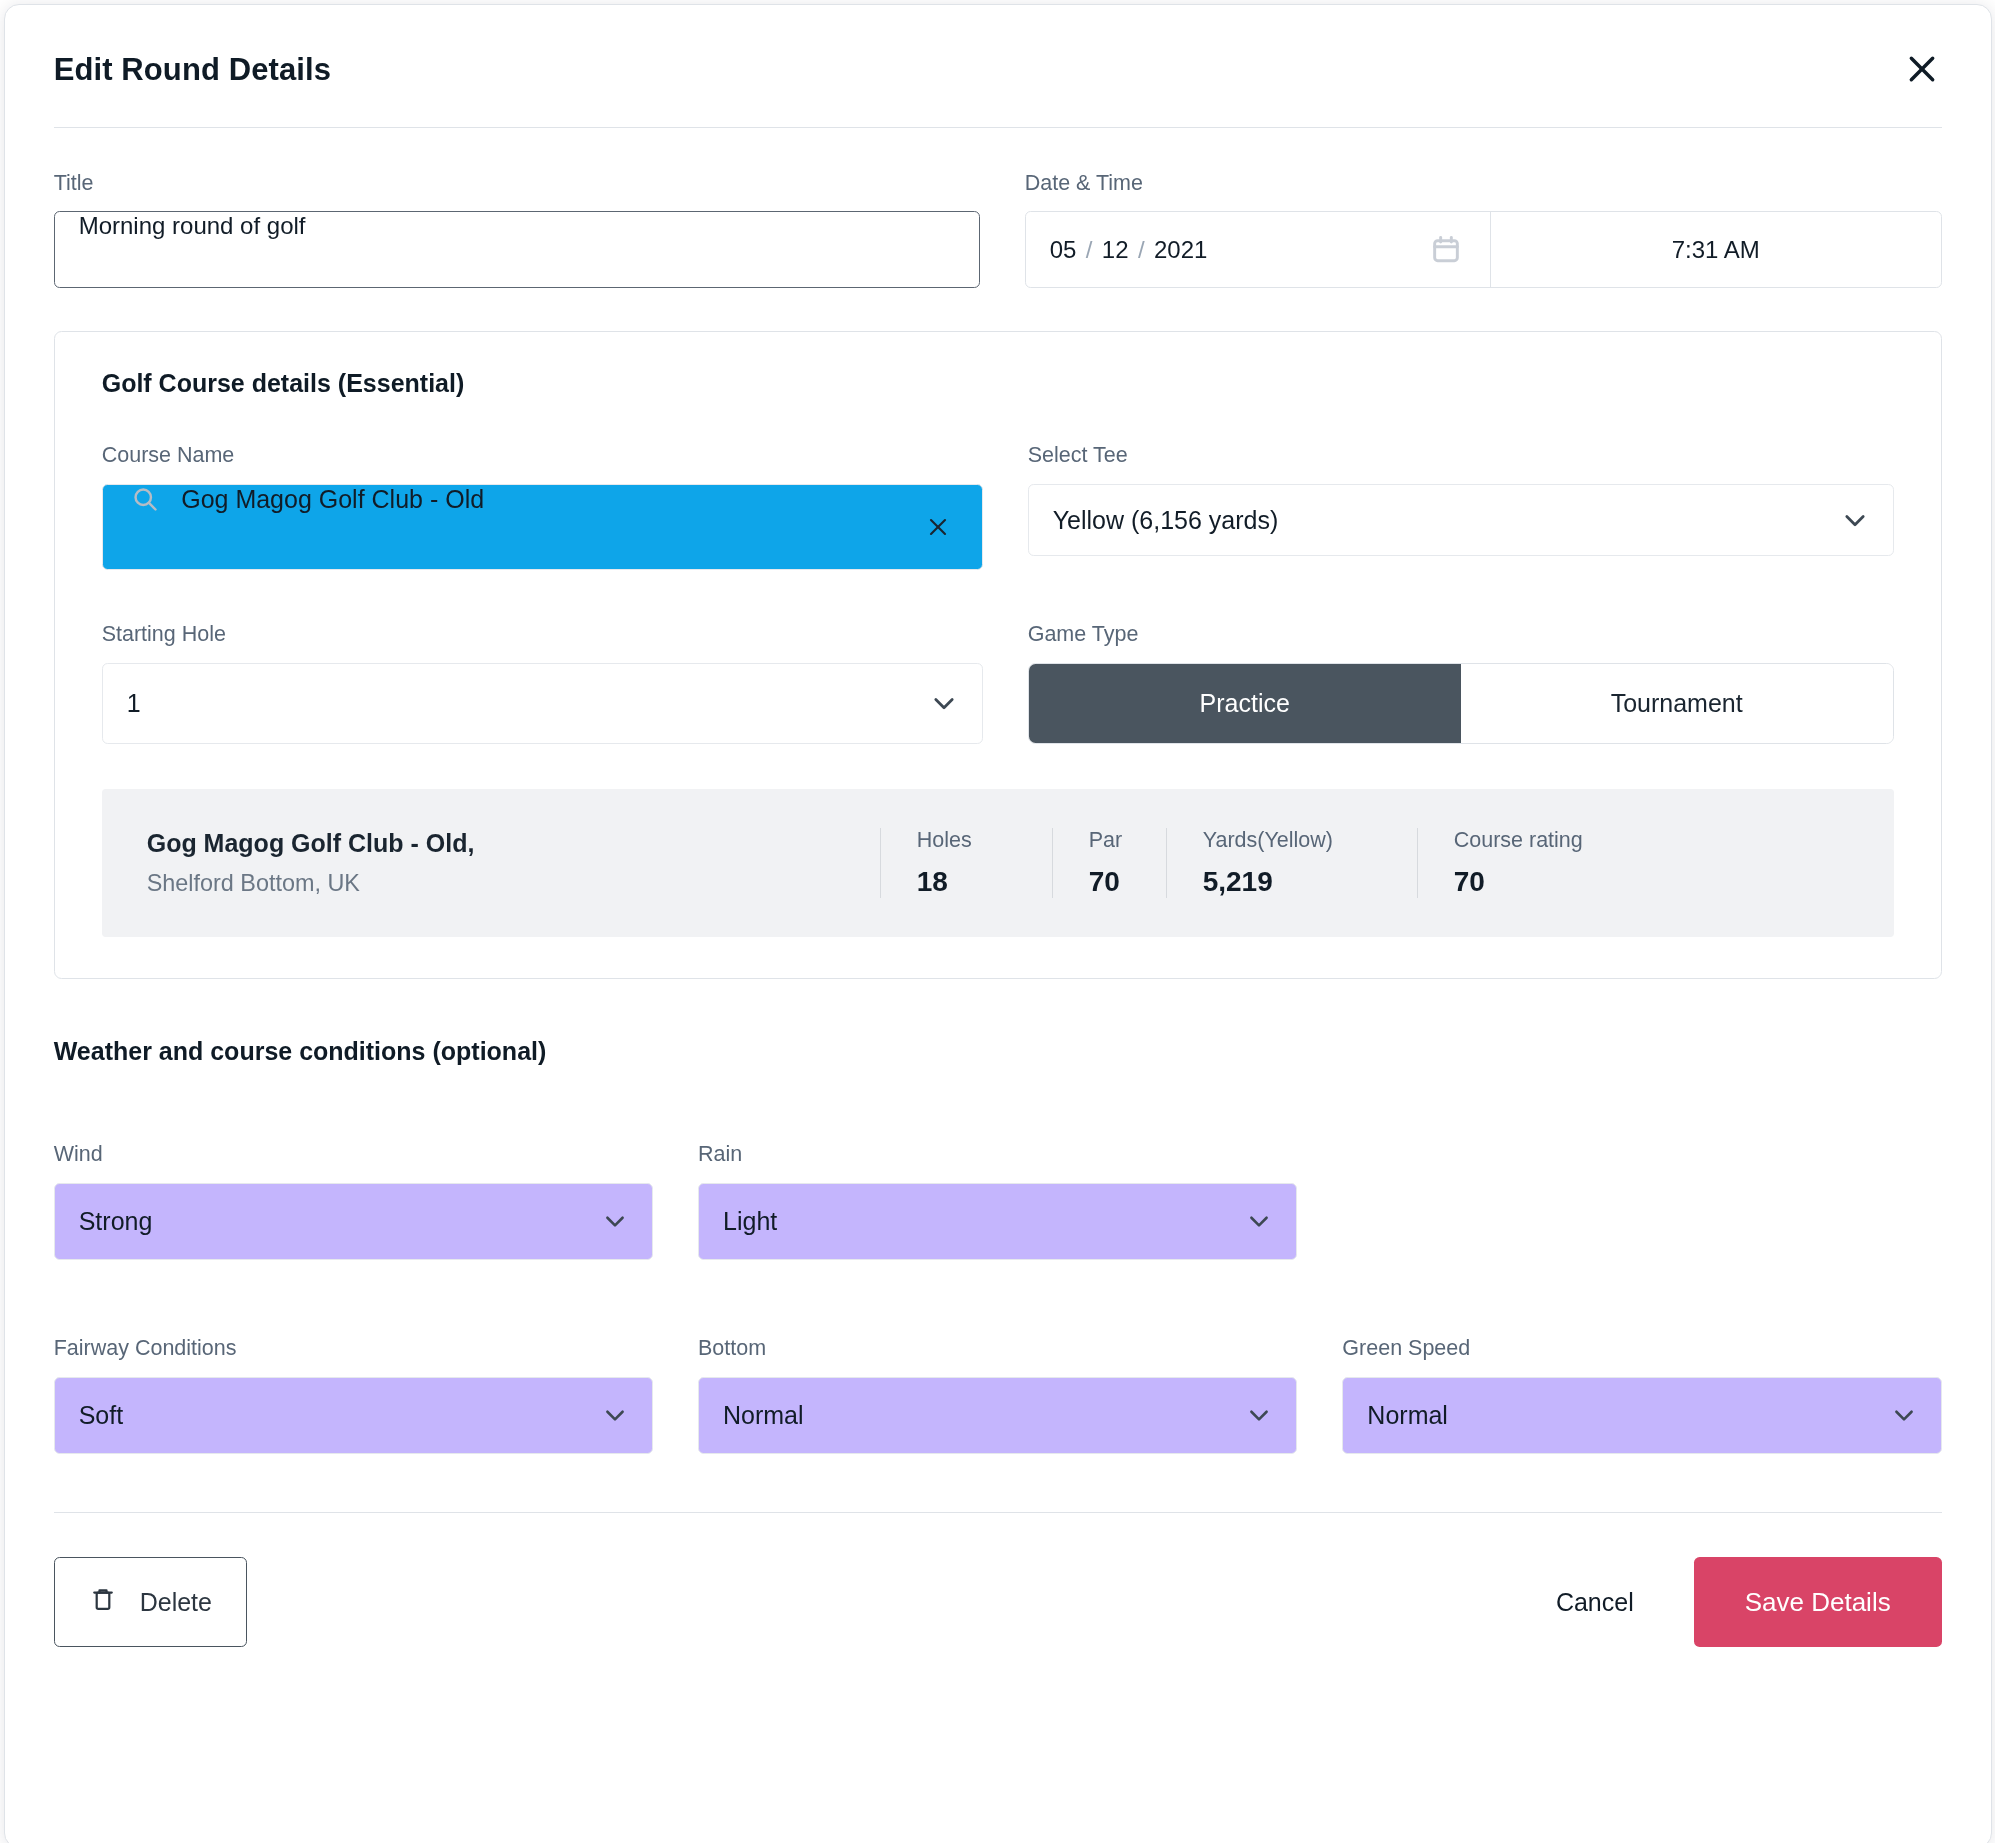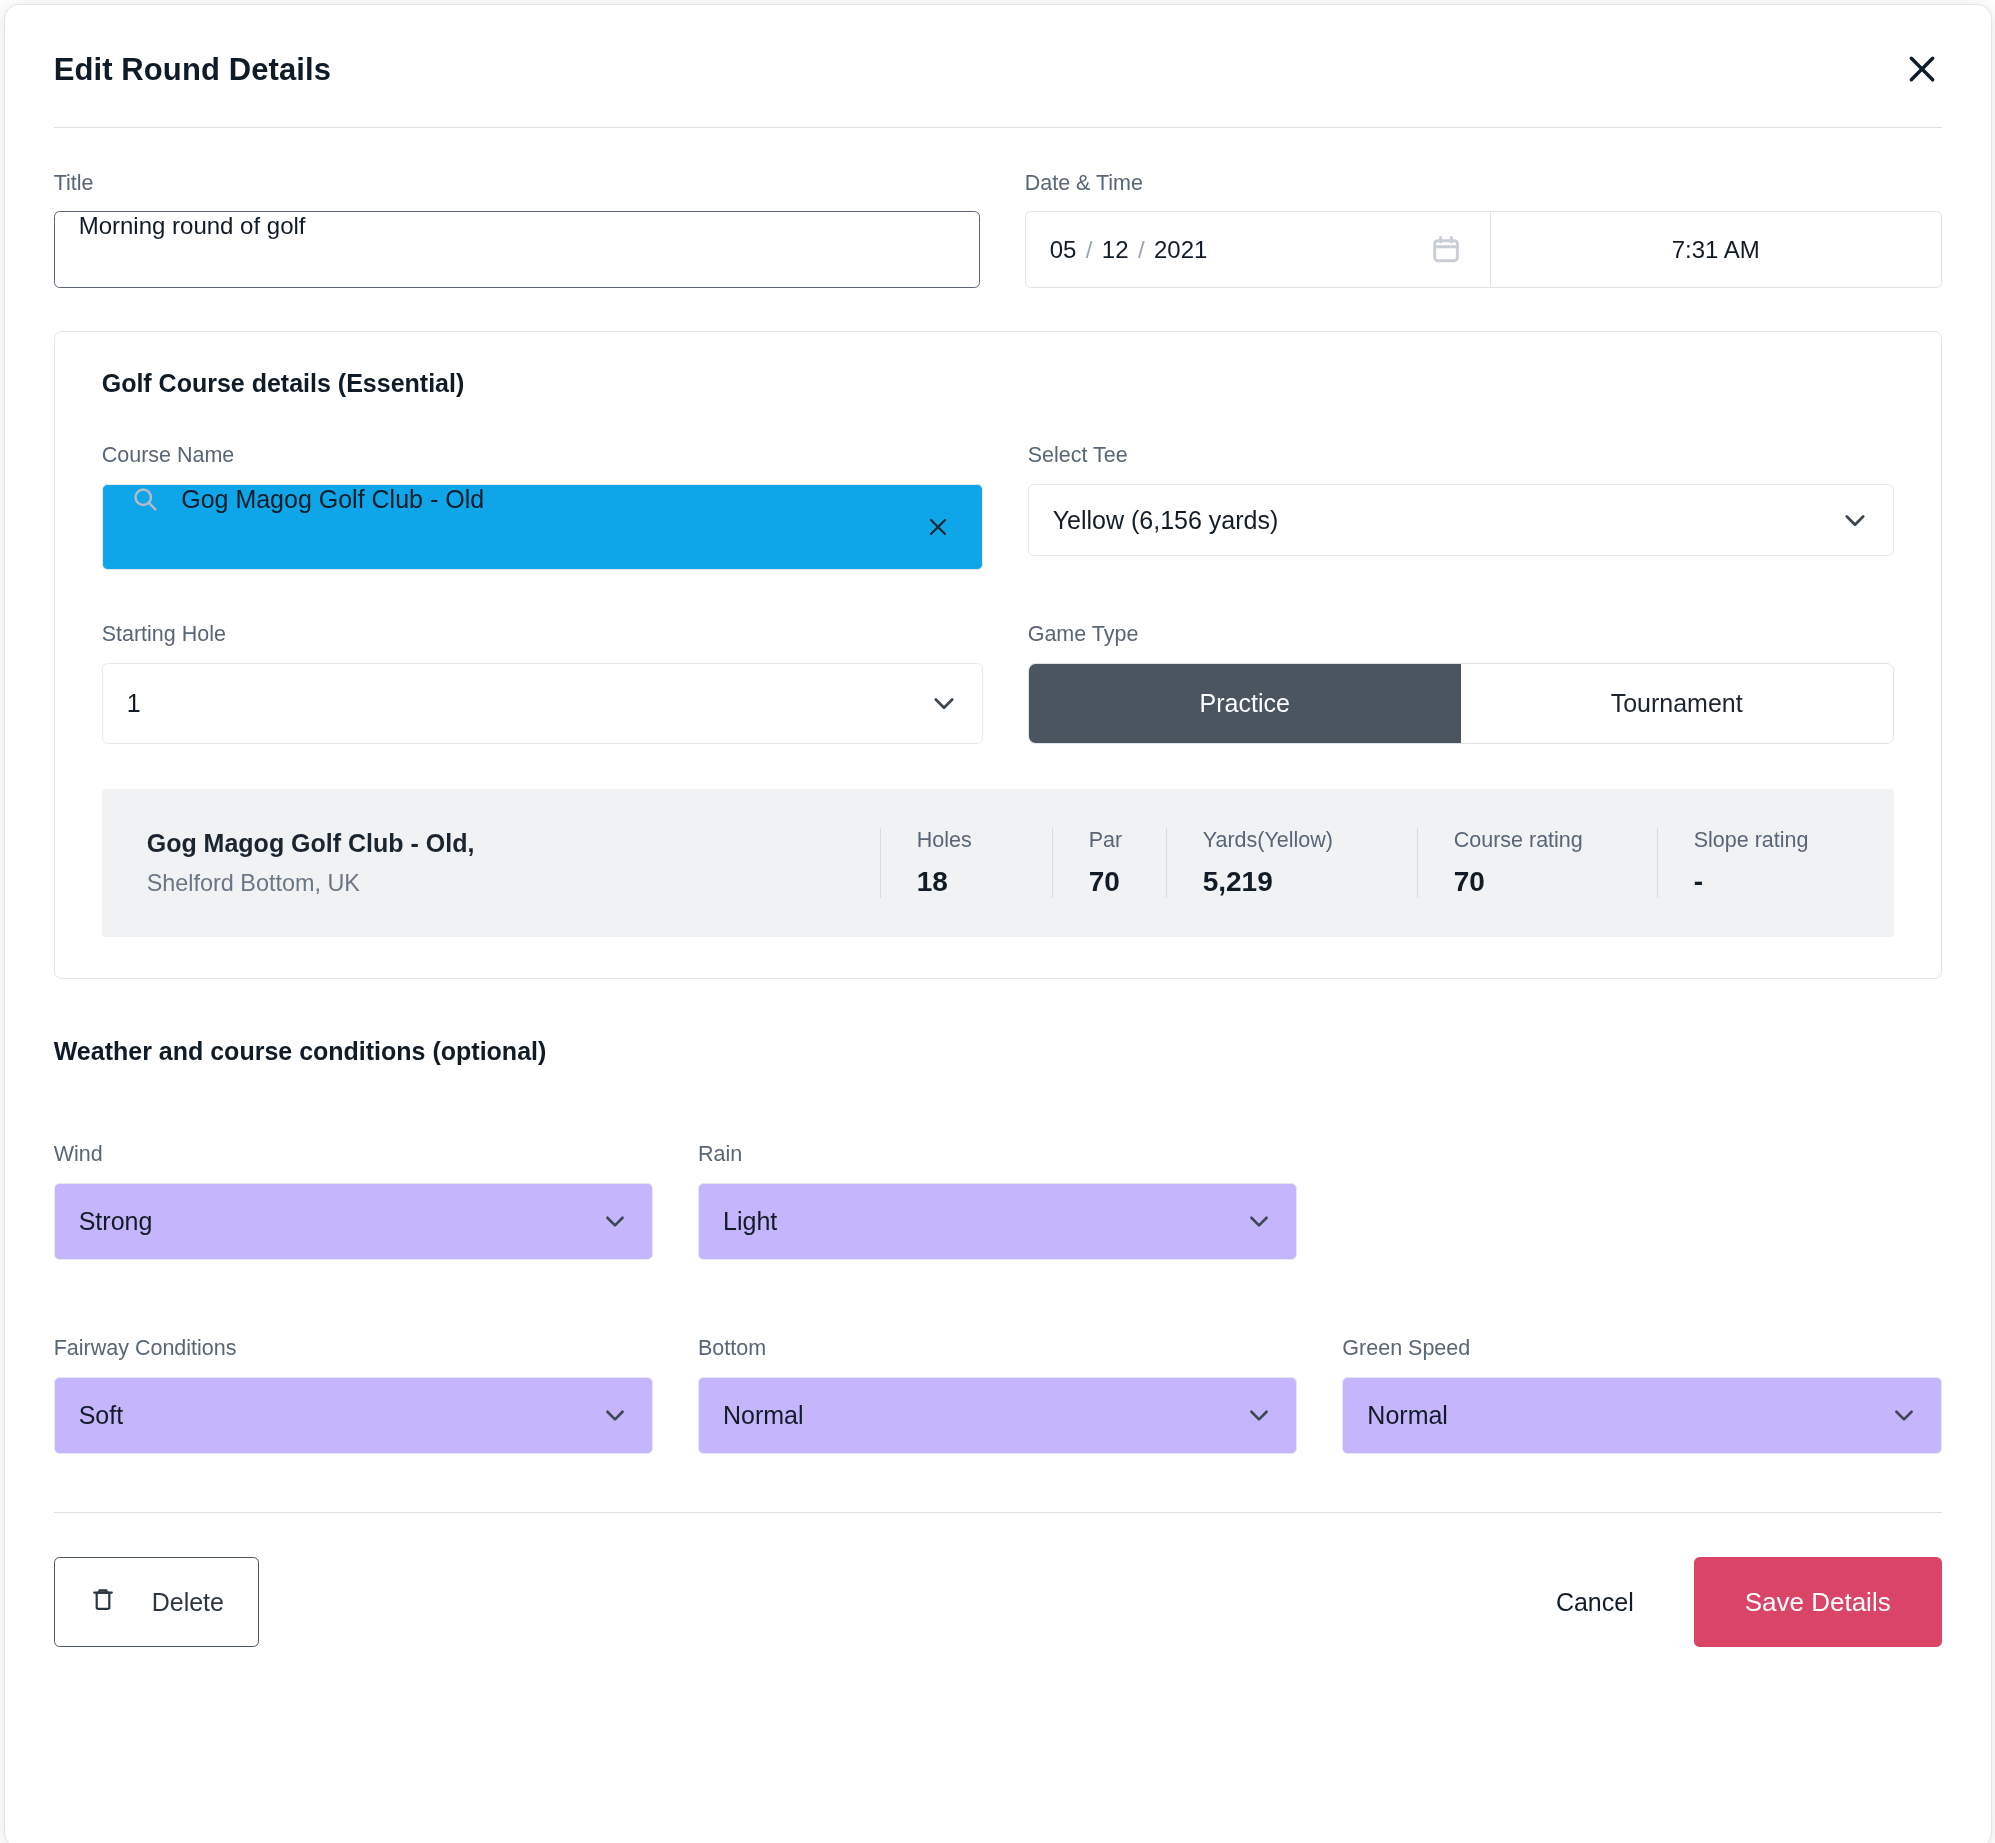--- a/index.html
+++ b/index.html
@@ -294,21 +294,21 @@
     background: #dfe3e8;
   }
   .footer {
     display: flex;
     align-items: center;
     padding: 45px 0 0 0;
   }
   .delete-btn {
     display: flex;
     align-items: center;
-    gap: 35px;
+    gap: 23px;
     height: 90px;
     padding: 0 34px;
     border: 1.9px solid #4a555f;
     border-radius: 5.6px;
     background: #fff;
     color: #2c3640;
     font-size: 25px;
     font-family: inherit;
     cursor: pointer;
   }
@@ -456,24 +456,20 @@
           <div class="v">70</div>
         </div>
         <div class="stat w-yards">
           <div class="k">Yards(Yellow)</div>
           <div class="v">5,219</div>
         </div>
         <div class="stat w-crat">
           <div class="k">Course rating</div>
           <div class="v">70</div>
         </div>
-        <div class="stat w-srat">
-          <div class="k">Slope rating</div>
-          <div class="v">-</div>
-        </div>
       </div>
     </div>
 
     <h2 class="weather-heading">Weather and course conditions (optional)</h2>
 
     <div class="w-grid">
       <div class="w-cell">
         <span class="field-label">Wind</span>
         <div class="w-control">
           <span>Strong</span>

